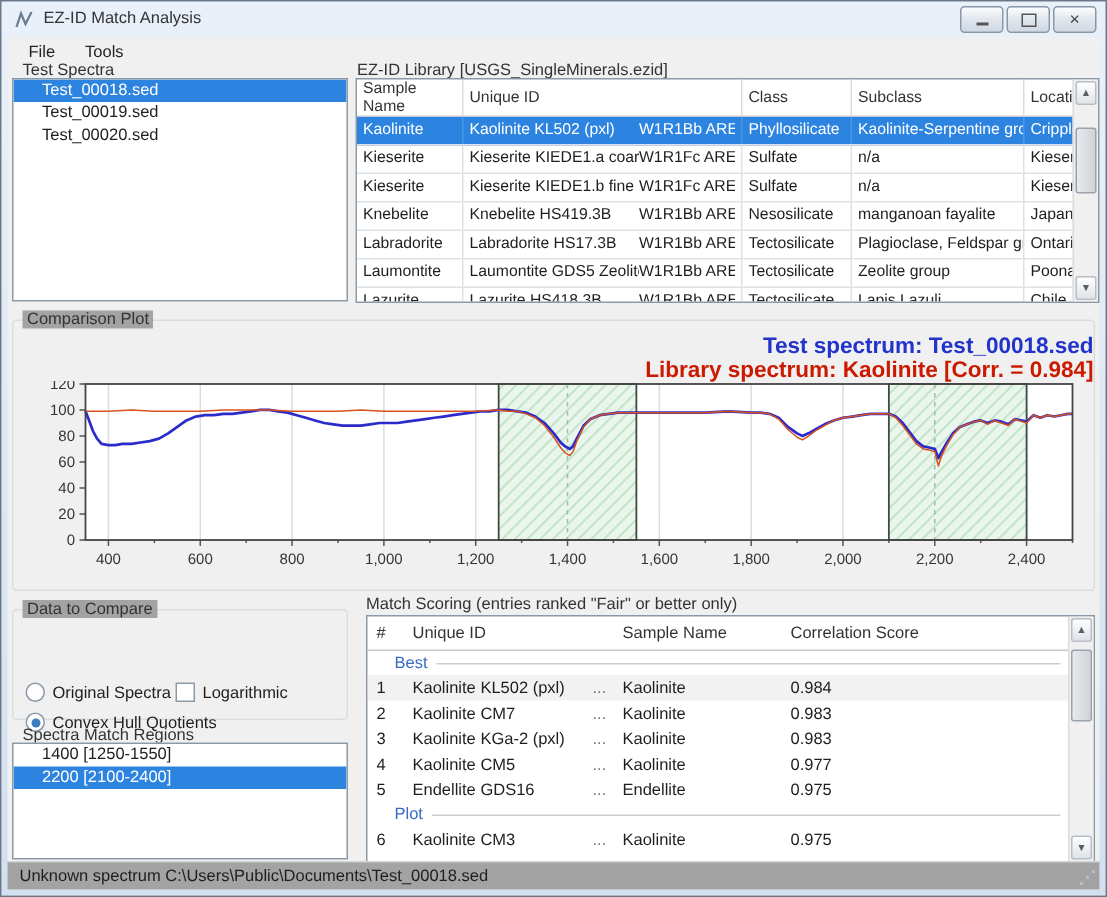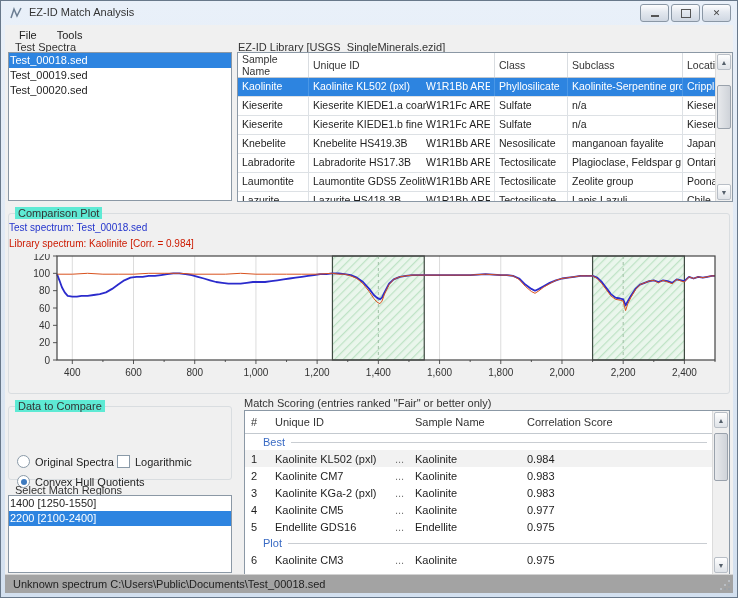--- a/index.html
+++ b/index.html
@@ -10,41 +10,41 @@
   .title-text{position:absolute;left:24px;top:3px;color:#333;}
   .title-btns{position:absolute;right:2px;top:1px;display:flex;gap:2px;}
   .tbtn{width:27px;height:16px;border:1px solid #8a97a5;border-radius:3px;background:linear-gradient(#fdfdfe,#e3e8ef 45%,#cfd7e2);display:flex;align-items:center;justify-content:center;color:#444;font-size:9px;line-height:1;}
   .tbtn .min{width:8px;height:2px;background:#555;margin-top:6px;}
   .tbtn .max{width:8px;height:7px;border:1.5px solid #555;}
   .client{position:absolute;left:4px;top:24px;width:728px;height:568px;background:#f0f0f0;}
   .menubar{position:absolute;left:0;top:0;right:0;height:20px;display:flex;align-items:center;padding-left:4px;}
   .menuitem{padding:2px 10px;color:#222;}
   .panel-label{position:absolute;color:#333;}
   .listbox{position:absolute;background:#fff;border:1px solid #8b98a5;overflow:hidden;}
-  .list-item{height:15px;line-height:15px;padding:0 1px;white-space:nowrap;}
+  .list-item{height:15px;line-height:15px;padding:0 19px;white-space:nowrap;}
   .list-item.selected{background:#2d84e0;color:#fff;}
   
   .lib-table{position:absolute;left:232px;top:27px;width:494px;height:148px;background:#fff;border:1px solid #8b98a5;overflow:hidden;}
   .lib-head{display:flex;height:24px;border-bottom:1px solid #c3c9cf;color:#333;font-size:10.5px;}
   .lib-head .hc{padding:1px 4px;border-right:1px solid #d9dde1;display:flex;align-items:center;overflow:hidden;}
   .lib-row{display:flex;height:18px;line-height:17px;border-bottom:1px solid #dde1e5;font-size:10.5px;white-space:nowrap;}
   .lib-row.selected{background:#2d84e0;color:#fff;}
   .lc{padding:0 4px;border-right:1px solid #dde1e5;overflow:hidden;}
   .lib-row.selected .lc{border-right-color:#4a97e6;}
   .w-sample{width:62px;} .w-unique{width:177px;display:flex;} .w-class{width:64px;} .w-sub{width:106px;} .w-loc{flex:1;border-right:none;}
   .u-id{flex:1;overflow:hidden;} .u-ref{width:64px;overflow:hidden;}
   
   .vscroll{position:absolute;top:0;right:0;width:16px;bottom:0;background:#f0f0f0;border-left:1px solid #dcdcdc;}
   .sb-btn{position:absolute;left:1px;right:1px;height:14px;display:flex;align-items:center;justify-content:center;font-size:7px;color:#55606b;background:linear-gradient(#fefefe,#dfe3e8);border:1px solid #b8bec6;border-radius:2px;}
   .sb-up{top:1px;} .sb-dn{bottom:1px;}
   .sb-thumb{position:absolute;left:1px;right:1px;background:linear-gradient(90deg,#e7e9ec,#cfd3d9);border:1px solid #9aa2ac;border-radius:2px;}
   
   .groupbox{position:absolute;border:1px solid #d9dde0;border-radius:3px;}
-  .gb-label{position:absolute;top:-7px;left:6px;background:#5eead4;padding:0 3px;color:#333;}
-  .chart-title{position:absolute;left:0;right:0;text-align:left;font-weight:normal;font-size:10px;}
+  .gb-label{position:absolute;top:-7px;left:6px;background:#a3a3a3;padding:0 3px;color:#333;}
+  .chart-title{position:absolute;left:0;right:0;text-align:right;font-weight:bold;font-size:15px;}
   
   .opt-row{position:absolute;display:flex;align-items:center;gap:5px;margin-top:38px;}
   .radio{width:11px;height:11px;border:1px solid #8a9aa8;border-radius:50%;background:#fff;position:relative;flex:none;}
   .radio.checked::after{content:"";position:absolute;left:2.5px;top:2.5px;width:6px;height:6px;border-radius:50%;background:#3f7bbf;}
   .checkbox{width:11px;height:11px;border:1px solid #8a9aa8;background:#fff;flex:none;}
   
   .score-table{position:absolute;left:239px;top:385px;width:484px;height:163px;background:#fff;border:1px solid #8b98a5;overflow:hidden;}
   .score-head{display:flex;height:22px;align-items:center;border-bottom:1px solid #c3c9cf;color:#333;}
   .sc{overflow:hidden;white-space:nowrap;}
   .sc-num{width:24px;padding-left:6px;} .sc-id{width:120px;} .sc-ell{width:20px;color:#777;} .sc-sample{width:112px;} .sc-score{width:110px;}
@@ -275,21 +275,21 @@
             <span class="radio"></span>
             <span>Convex Hull Differences</span>
           </div>
         </div>
       <div class="opt-row" style="left:108px;top:10px;">
         <span class="checkbox"></span>
         <span>Logarithmic</span>
       </div>
     </div>
 
-    <span class="panel-label" style="left:10px;top:459px;">Select Match Regions</span>
+    <span class="panel-label" style="left:10px;top:459px;">Spectra Match Regions</span>
     <div class="listbox" style="left:3px;top:470px;width:222px;height:76px;">
         <div class="list-item">1400 [1250-1550]</div>
         <div class="list-item selected">2200 [2100-2400]</div>
       </div>
 
     <span class="panel-label" style="left:239px;top:372px;">Match Scoring (entries ranked "Fair" or better only)</span>
     <div class="score-table">
       <div class="score-head">
         <span class="sc sc-num">#</span>
         <span class="sc sc-id">Unique ID</span>

